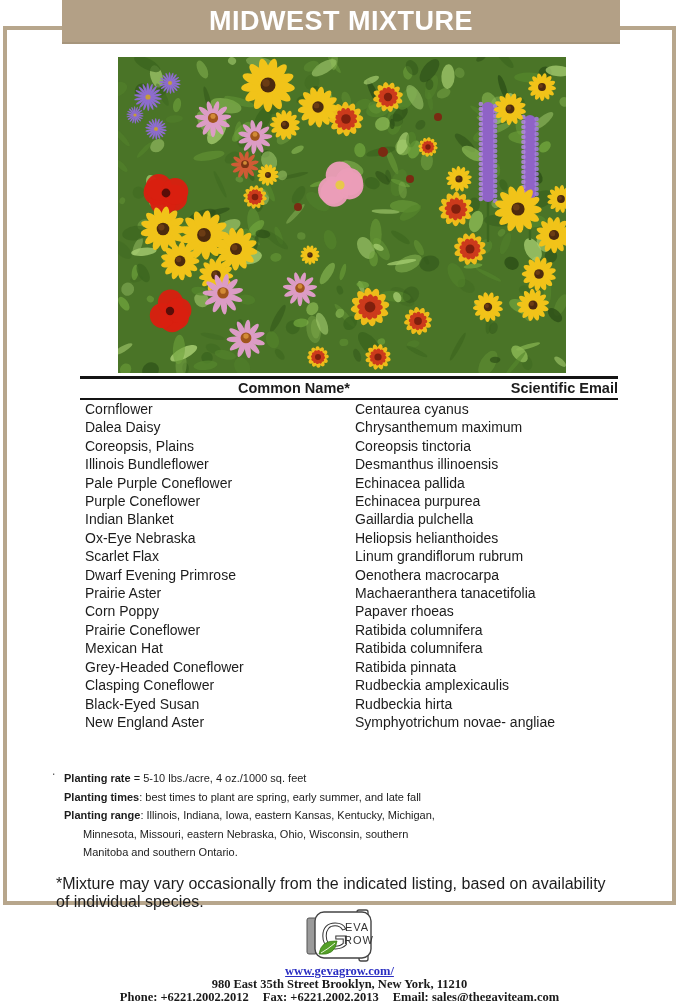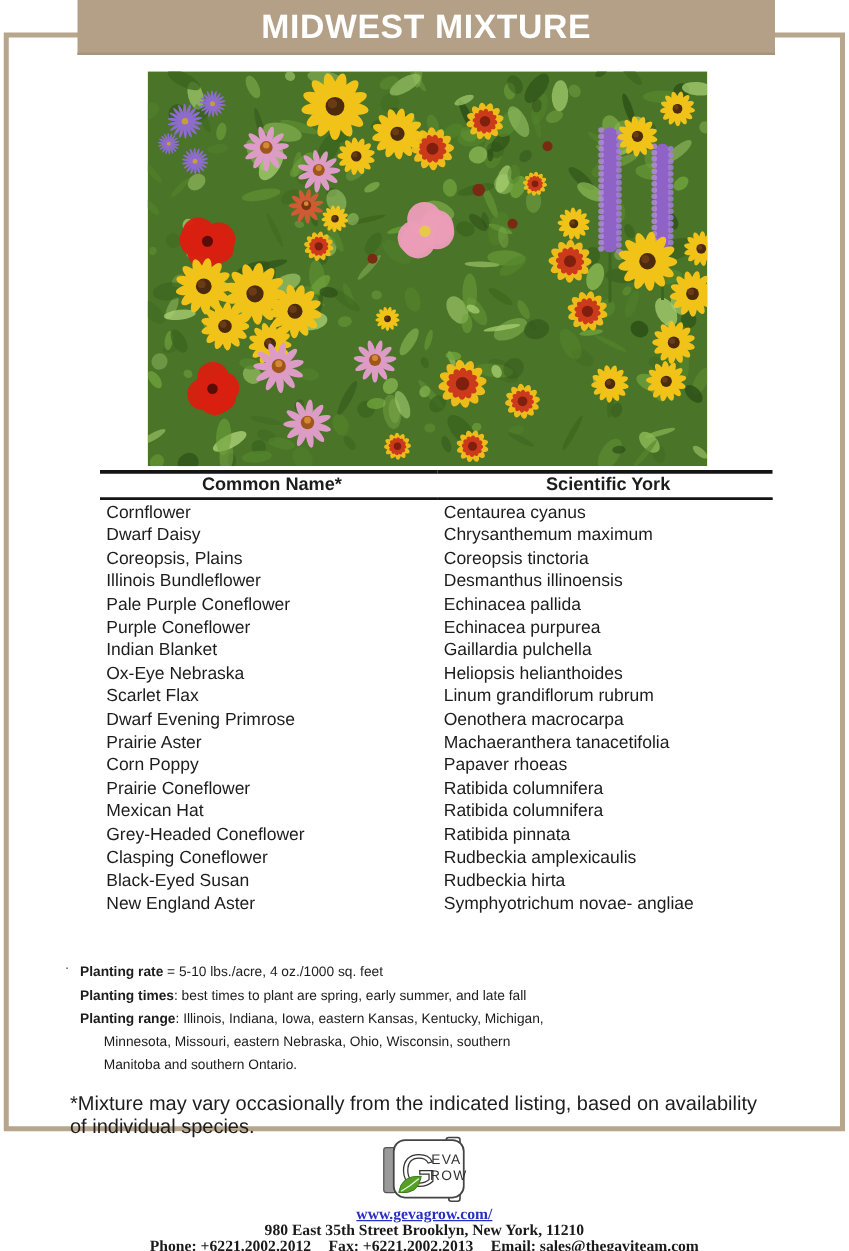--- a/index.html
+++ b/index.html
@@ -8,21 +8,21 @@
   .frame{position:absolute;left:3px;top:26px;width:673px;height:879px;
          border:4px solid #b7a68c;box-sizing:border-box;}
   .header-bar{position:absolute;left:62px;top:0;width:558px;height:44px;background:#b3a086;
               border-bottom:2px solid #a6957c;box-sizing:border-box;display:flex;
               align-items:center;justify-content:center;z-index:2;}
   .header-bar .title{color:#fff;font-weight:bold;font-size:27px;letter-spacing:0.5px;}
   .photo{position:absolute;left:118px;top:57px;width:448px;height:316px;overflow:hidden;}
   .photo svg{display:block;}
   table.species{position:absolute;left:80px;top:376px;width:538px;border-collapse:collapse;
                 table-layout:fixed;}
-  table.species th{text-align:center;font-size:14.5px;font-weight:bold;
+  table.species th{text-align:right;font-size:14.5px;font-weight:bold;
                    border-top:3px solid #141414;border-bottom:2px solid #141414;
                    padding:1px 0 2px 5px;}
   table.species td{font-size:14px;line-height:18.4px;padding:0 0 0 5px;white-space:nowrap;
                    overflow:hidden;}
   col.c1{width:270px;} col.c2{width:268px;}
   .planting{position:absolute;left:64px;top:769px;width:548px;font-size:11px;
             line-height:18.6px;}
   .planting b{font-weight:bold;}
   .planting .wrap{padding-left:19px;}
   .stray{position:absolute;left:52px;top:764px;font-size:12px;color:#555;}
@@ -1101,30 +1101,30 @@
   </div>
 
   <table class="species">
     <colgroup>
         <col class="c1">
         <col class="c2">
       </colgroup>
     <thead>
       <tr>
         <th>Common Name*</th>
-        <th>Scientific York</th>
+        <th>Scientific Email</th>
       </tr>
     </thead>
     <tbody>
         <tr>
           <td>Cornflower</td>
           <td>Centaurea cyanus</td>
         </tr>
         <tr>
-          <td>Dwarf Daisy</td>
+          <td>Dalea Daisy</td>
           <td>Chrysanthemum maximum</td>
         </tr>
         <tr>
           <td>Coreopsis, Plains</td>
           <td>Coreopsis tinctoria</td>
         </tr>
         <tr>
           <td>Illinois Bundleflower</td>
           <td>Desmanthus illinoensis</td>
         </tr>

